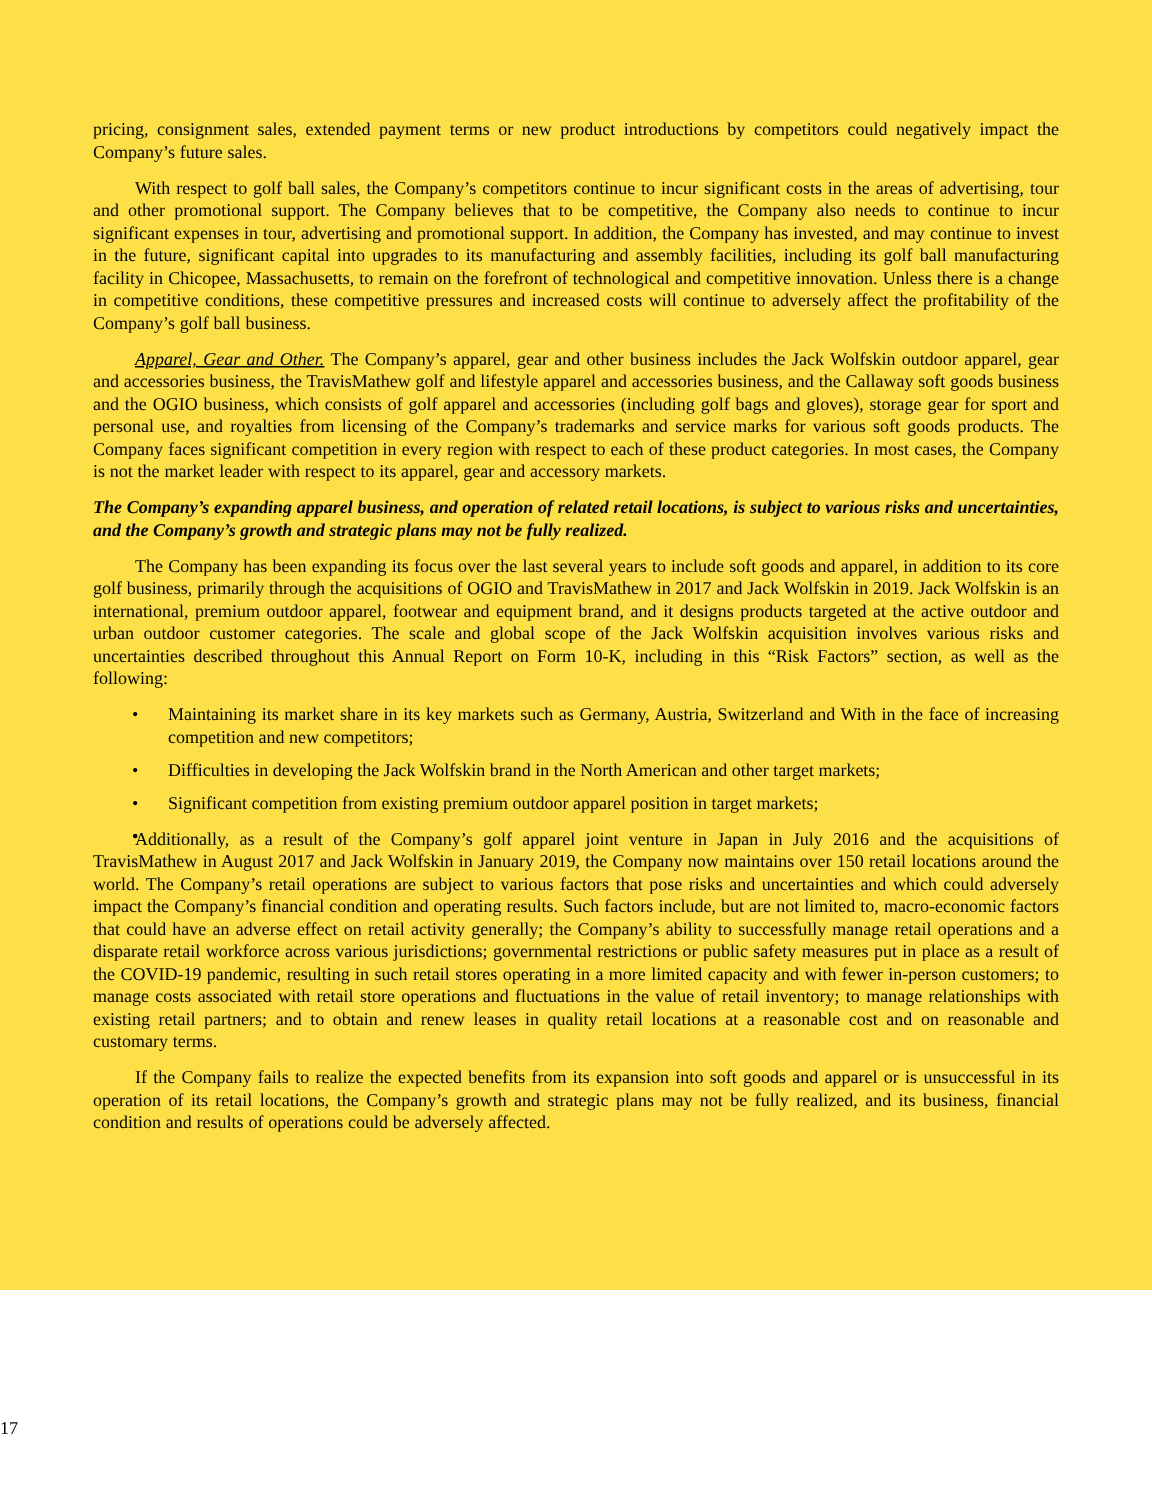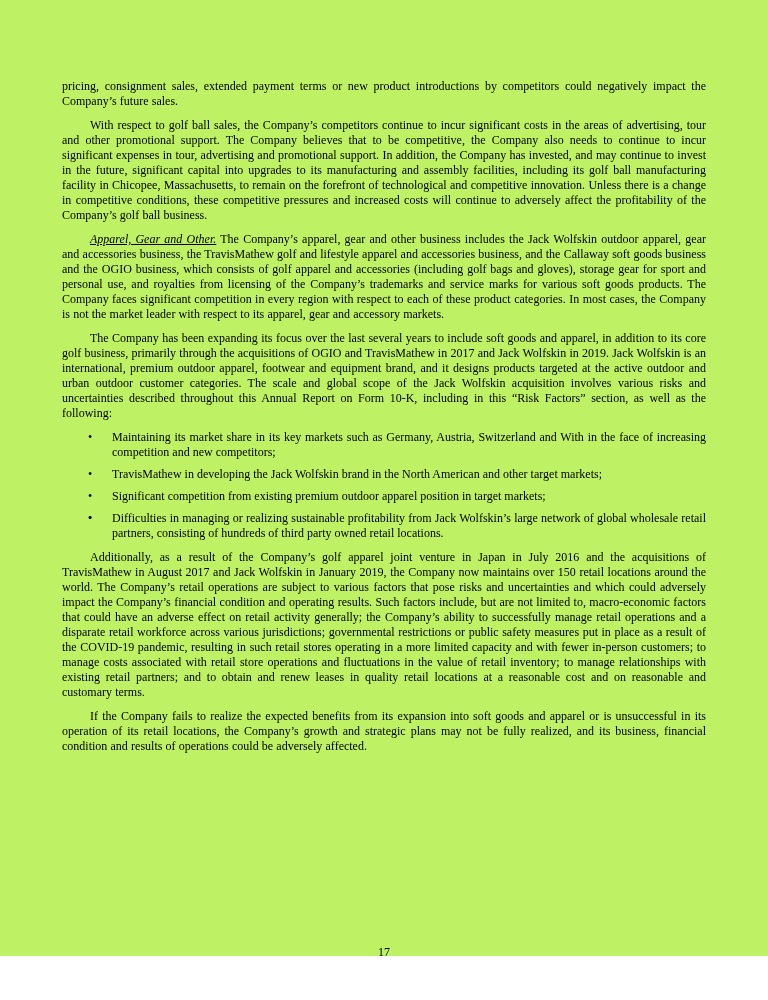--- a/index.html
+++ b/index.html
@@ -10,22 +10,22 @@
     width: 768px;
     height: 1000px;
     position: relative;
     font-family: "Liberation Serif", serif;
     color: #000000;
   }
   .page {
     position: absolute;
     top: 0; left: 0;
     width: 768px;
-    height: 956px;
-    background: #bef264;
+    height: 860px;
+    background: #fde047;
     padding: 79px 62px 0 62px;
   }
   .para {
     font-size: 12px;
     line-height: 15px;
     text-align: justify;
     text-indent: 28px;
     margin: 0 0 9px 0;
     word-spacing: 0.2px;
   }
@@ -59,64 +59,64 @@
     position: absolute;
     left: 26px;
     top: 0;
     font-size: 12px;
   }
   .page-footer {
     position: absolute;
     bottom: 40px;
     left: 0;
     width: 768px;
-    text-align: center;
+    text-align: left;
     font-size: 12px;
     line-height: 15px;
   }
 </style>
 </head>
 <body>
 
 <div class="page">
 
   <p class="para no-indent">pricing, consignment sales, extended payment terms or new product introductions by competitors could negatively impact the Company’s future sales.</p>
 
   <p class="para">With respect to golf ball sales, the Company’s competitors continue to incur significant costs in the areas of advertising, tour and other promotional support.  The Company believes that to be competitive, the Company also needs to continue to incur significant expenses in tour, advertising and promotional support. In addition, the Company has invested, and may continue to invest in the future, significant capital into upgrades to its manufacturing and assembly facilities, including its golf ball manufacturing facility in Chicopee, Massachusetts, to remain on the forefront of technological and competitive innovation. Unless there is a change in competitive conditions, these competitive pressures and increased costs will continue to adversely affect the profitability of the Company’s golf ball business.</p>
 
   <p class="para"><span class="lead-italic">Apparel, Gear and Other.</span> <span>The Company’s apparel, gear and other business includes the Jack Wolfskin outdoor apparel, gear and accessories business, the TravisMathew golf and lifestyle apparel and accessories business, and the Callaway soft goods business and the OGIO business, which consists of golf apparel and accessories (including golf bags and gloves), storage gear for sport and personal use, and royalties from licensing of the Company’s trademarks and service marks for various soft goods products.  The Company faces significant competition in every region with respect to each of these product categories. In most cases, the Company is not the market leader with respect to its apparel, gear and accessory markets.</span></p>
 
 
+  <p class="section-heading">The Company’s expanding apparel business, and operation of related retail locations, is subject to various risks and uncertainties, and the Company’s growth and strategic plans may not be fully realized.</p>
 
   <p class="para">The Company has been expanding its focus over the last several years to include soft goods and apparel, in addition to its core golf business, primarily through the acquisitions of OGIO and TravisMathew in 2017 and Jack Wolfskin in 2019.  Jack Wolfskin is an international, premium outdoor apparel, footwear and equipment brand, and it designs products targeted at the active outdoor and urban outdoor customer categories.  The scale and global scope of the Jack Wolfskin acquisition involves various risks and uncertainties described throughout this Annual Report on Form 10-K, including in this “Risk Factors” section, as well as the following:</p>
 
   <div class="bullet-list">
 
     <div class="bullet-item">
       <span class="bullet-marker">•</span>
       <span>Maintaining its market share in its key markets such as Germany, Austria, Switzerland and With in the face of increasing competition and new competitors;</span>
     </div>
 
     <div class="bullet-item">
       <span class="bullet-marker">•</span>
-      <span>TravisMathew in developing the Jack Wolfskin brand in the North American and other target markets;</span>
+      <span>Difficulties in developing the Jack Wolfskin brand in the North American and other target markets;</span>
     </div>
 
     <div class="bullet-item">
       <span class="bullet-marker">•</span>
       <span>Significant competition from existing premium outdoor apparel position in target markets;</span>
     </div>
 
     <div class="bullet-item">
       <span class="bullet-marker">•</span>
     </div>
 
     <div class="bullet-item">
       <span class="bullet-marker">•</span>
-      <span>Difficulties in managing or realizing sustainable profitability from Jack Wolfskin’s large network of global wholesale retail partners, consisting of hundreds of third party owned retail locations.</span>
     </div>
 
   </div>
 
   <p class="para">Additionally, as a result of the Company’s golf apparel joint venture in Japan in July 2016 and the acquisitions of TravisMathew in August 2017 and Jack Wolfskin in January 2019, the Company now maintains over 150 retail locations around the world. The Company’s retail operations are subject to various factors that pose risks and uncertainties and which could adversely impact the Company’s financial condition and operating results. Such factors include, but are not limited to, macro-economic factors that could have an adverse effect on retail activity generally; the Company’s ability to successfully manage retail operations and a disparate retail workforce across various jurisdictions; governmental restrictions or public safety measures put in place as a result of the COVID-19 pandemic, resulting in such retail stores operating in a more limited capacity and with fewer in-person customers; to manage costs associated with retail store operations and fluctuations in the value of retail inventory; to manage relationships with existing retail partners; and to obtain and renew leases in quality retail locations at a reasonable cost and on reasonable and customary terms.</p>
 
   <p class="para">If the Company fails to realize the expected benefits from its expansion into soft goods and apparel or is unsuccessful in its operation of its retail locations, the Company’s growth and strategic plans may not be fully realized, and its business, financial condition and results of operations could be adversely affected.</p>
 
 </div>
 

